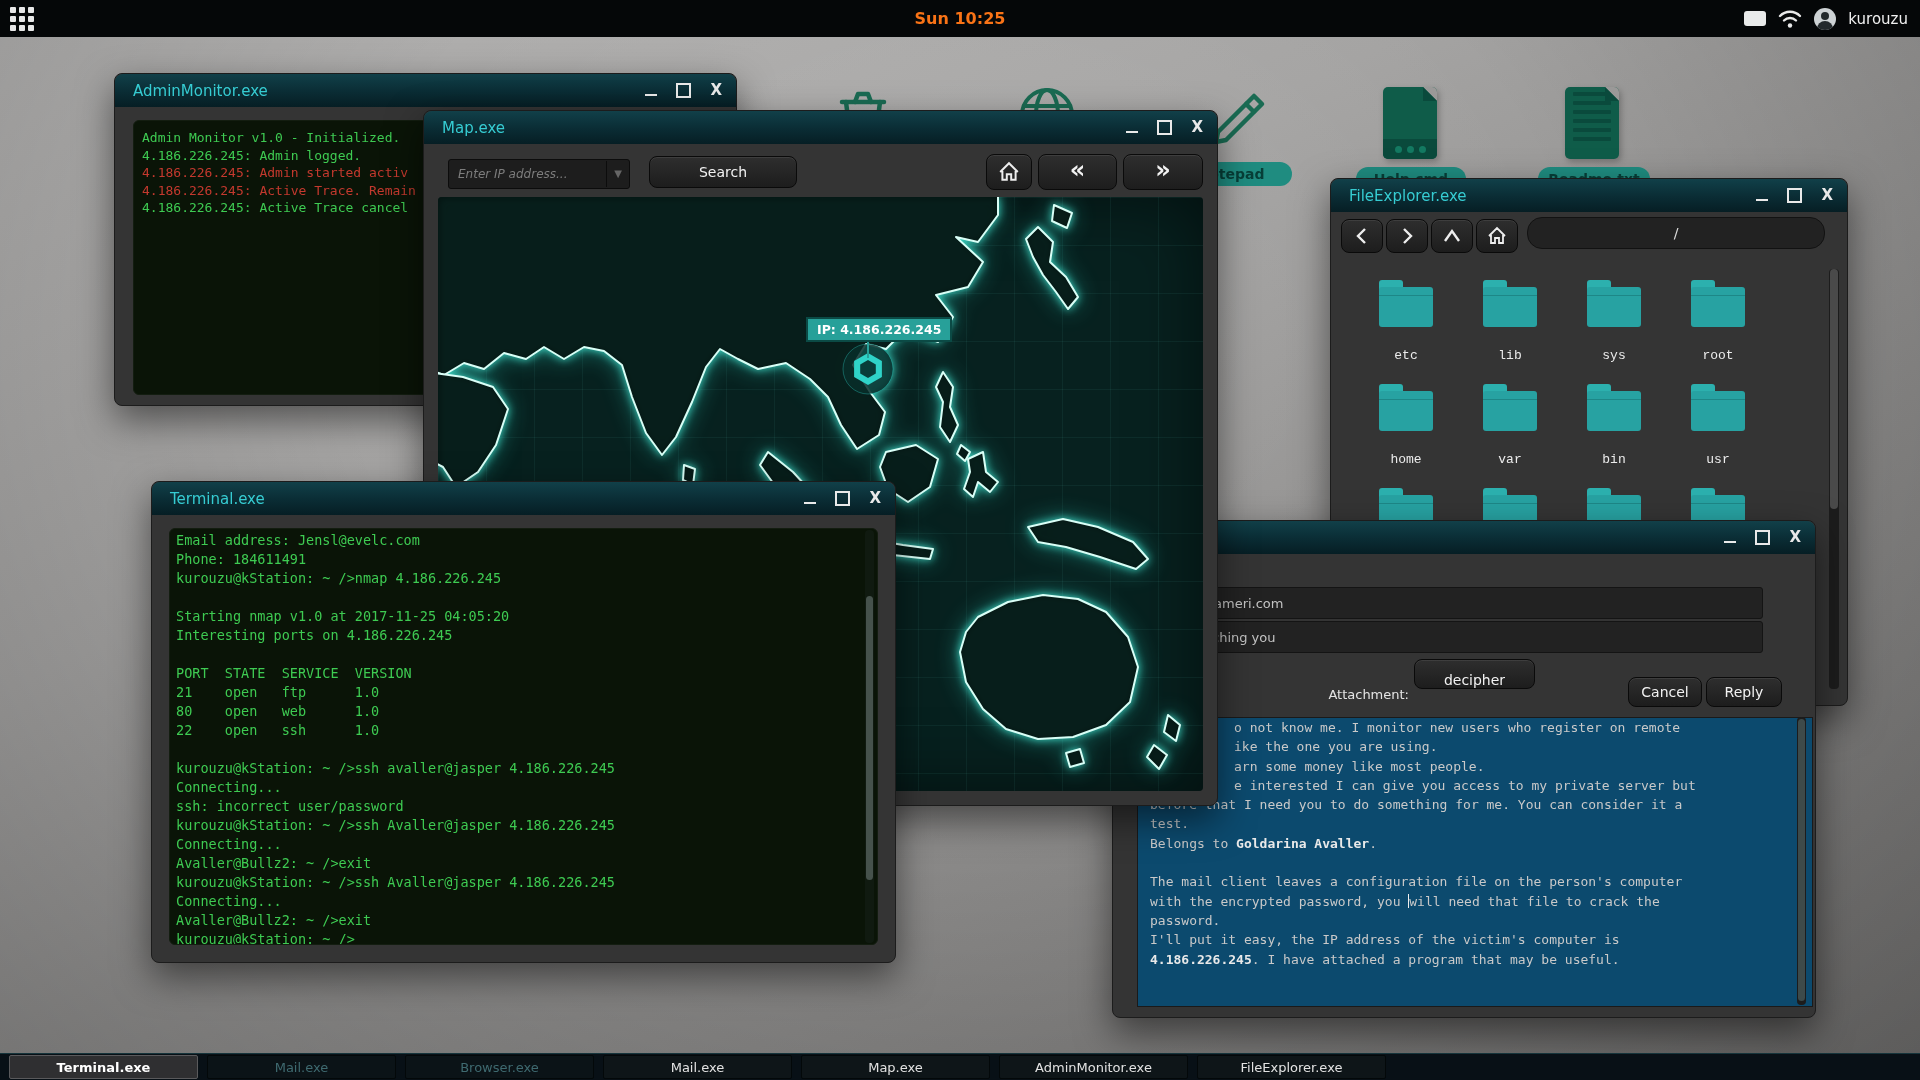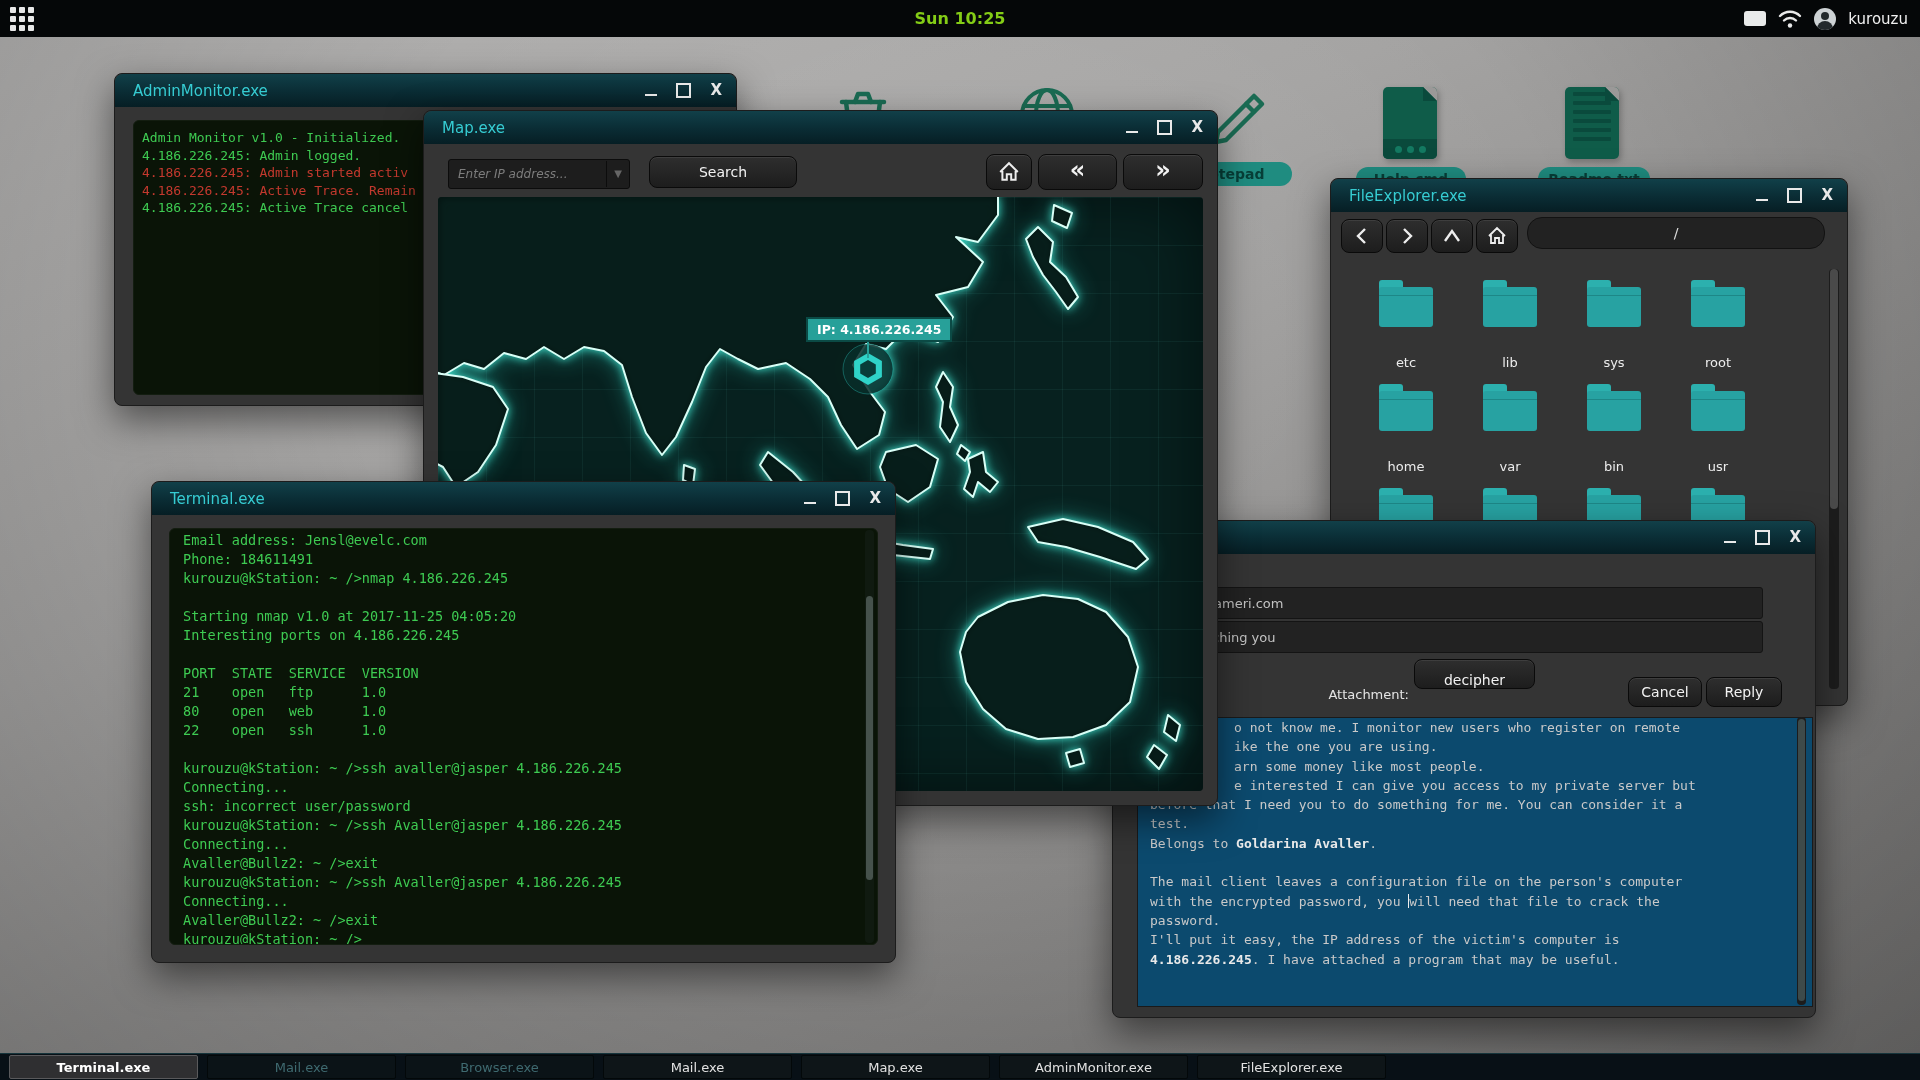--- a/index.html
+++ b/index.html
@@ -5,21 +5,21 @@
   html,body{margin:0;padding:0;background:#555;}
   #stage{position:relative;width:1920px;height:1080px;overflow:hidden;
     font-family:"DejaVu Sans", sans-serif;
     background:linear-gradient(155deg,#b4b3b2 0%,#a4a3a2 35%,#8d8c8b 65%,#757473 100%);}
   #vignette{position:absolute;inset:0;background:radial-gradient(ellipse at 50% 30%,rgba(255,255,255,.10) 0%,rgba(0,0,0,0) 45%,rgba(0,0,0,.22) 100%);pointer-events:none;}
 
   
   #topbar{position:absolute;left:0;top:0;width:1920px;height:37px;background:#050708;display:flex;align-items:center;z-index:200;}
   #appgrid{margin-left:10px;display:grid;grid-template-columns:repeat(3,6px);grid-gap:3px;}
   #appgrid span{width:6px;height:6px;background:#e8e8e8;border-radius:1px;}
-  #clock{position:absolute;left:0;right:0;text-align:center;color:#84cc16;font-size:16px;font-weight:bold;}
+  #clock{position:absolute;left:0;right:0;text-align:center;color:#f97316;font-size:16px;font-weight:bold;}
   #topbar-right{position:absolute;right:12px;display:flex;align-items:center;gap:12px;}
   .bubble{width:22px;height:15px;background:#e9eaea;border-radius:3px;position:relative;}
   .bubble:after{content:"";position:absolute;left:3px;bottom:-5px;border:5px solid transparent;border-top-color:#e9eaea;border-left-width:3px;border-right-width:3px;}
   .avatar{width:22px;height:22px;border-radius:50%;background:#cdd2d4;position:relative;overflow:hidden;}
   .avatar:before{content:"";position:absolute;left:7px;top:4px;width:8px;height:8px;border-radius:50%;background:#23292c;}
   .avatar:after{content:"";position:absolute;left:3px;top:13px;width:16px;height:10px;border-radius:8px 8px 0 0;background:#23292c;}
   #username{color:#f0f0f0;font-size:15px;}
 
   
   .dicon{position:absolute;}
@@ -64,21 +64,21 @@
   
   .navbtn{position:absolute;width:40px;height:32px;}
   .navbtn svg{position:absolute;left:50%;top:50%;transform:translate(-50%,-50%);}
   #fe-path{position:absolute;left:150px;top:38px;right:22px;height:30px;background:#222;border:1px solid #121212;border-radius:15px;
     color:#ddd;font-size:14px;display:flex;align-items:center;justify-content:center;}
   .folder{position:relative;width:54px;height:40px;margin:0 auto;}
   .folder .tab{position:absolute;left:0;top:-7px;width:24px;height:10px;background:#2cb0ae;border-radius:3px 3px 0 0;}
   .folder .fbody{position:absolute;inset:0;background:#27a2a2;border-radius:3px;}
   .folder .fbody:after{content:"";position:absolute;left:0;top:8px;right:0;height:1px;background:#1d8787;}
   .fcell{width:104px;text-align:center;}
-  .flabel{margin-top:28px;color:#ececec;font-size:13px;}
+  .flabel{margin-top:21px;color:#ececec;font-size:13px;font-family:Liberation Mono, monospace;}
 
   
   .mfield{position:absolute;left:18px;width:630px;height:30px;background:#222;border:1px solid #141414;border-radius:3px;
     color:#c3c3c3;font-size:13px;display:flex;align-items:center;}
   #mail-body{position:absolute;left:24px;top:196px;width:662px;height:288px;background:#0c4a6e;border:1px solid #1a1a1a;
     color:#c9c9c9;overflow:hidden;padding-left:12px;}
   .mline{height:19.3px;line-height:19.3px;font-family:"DejaVu Sans Mono",monospace;font-size:13px;white-space:pre;}
   .mline .b{font-weight:bold;color:#e9e9e9;}
   .mline.pad{padding-left:84px;}
   .cursor{display:inline-block;width:1px;height:14px;background:#eee;vertical-align:-2px;}
@@ -387,21 +387,21 @@
 
   <div class="window" style="left:151px;top:481px;width:743px;height:480px;z-index:50;">
     <div class="titlebar">
       <span class="title">Terminal.exe</span>
       <span class="wctrls">
         <span class="wmin"></span>
         <span class="wmax"></span>
         <span class="wclose">X</span>
       </span>
     </div>
-    <div class="term-panel" style="left:17px;top:46px;width:709px;height:417px;padding:2px 0 0 13px;box-sizing:border-box;">
+    <div class="term-panel" style="left:17px;top:46px;width:709px;height:417px;padding:2px 0 0 6px;box-sizing:border-box;">
         <div class="tline green">Email address: Jensl@evelc.com</div>
         <div class="tline green">Phone: 184611491</div>
         <div class="tline green">kurouzu@kStation: ~ /&gt;nmap 4.186.226.245</div>
         <div class="tline green">&nbsp;</div>
         <div class="tline green">Starting nmap v1.0 at 2017-11-25 04:05:20</div>
         <div class="tline green">Interesting ports on 4.186.226.245</div>
         <div class="tline green">&nbsp;</div>
         <div class="tline green">PORT  STATE  SERVICE  VERSION</div>
         <div class="tline green">21    open   ftp      1.0</div>
         <div class="tline green">80    open   web      1.0</div>

